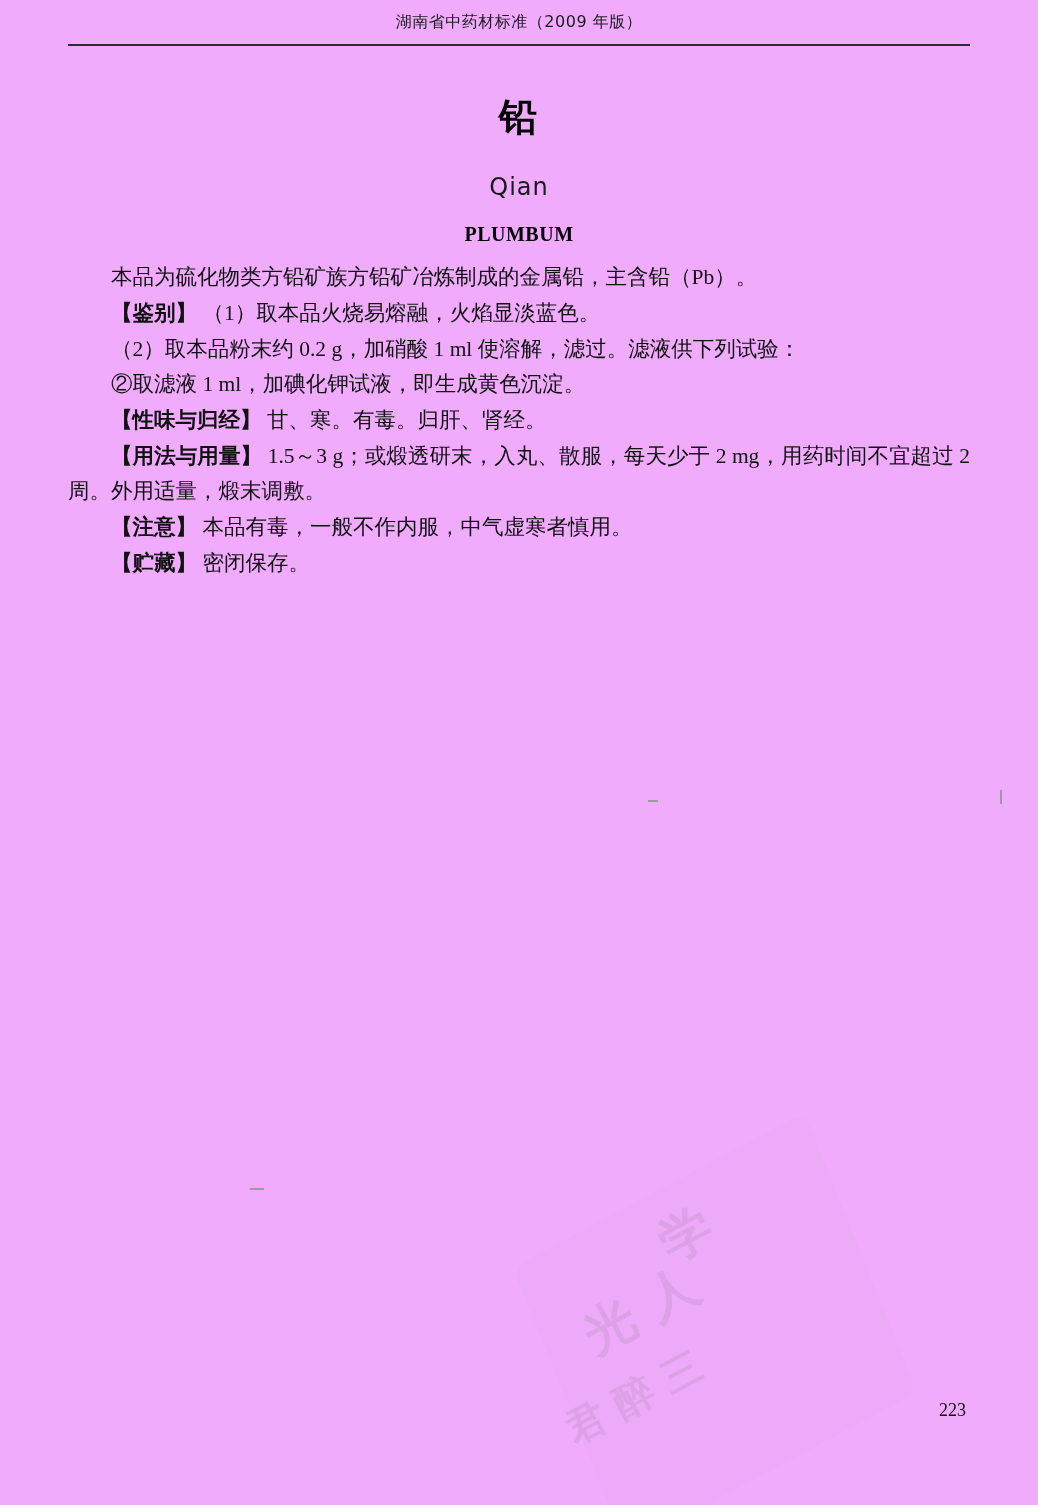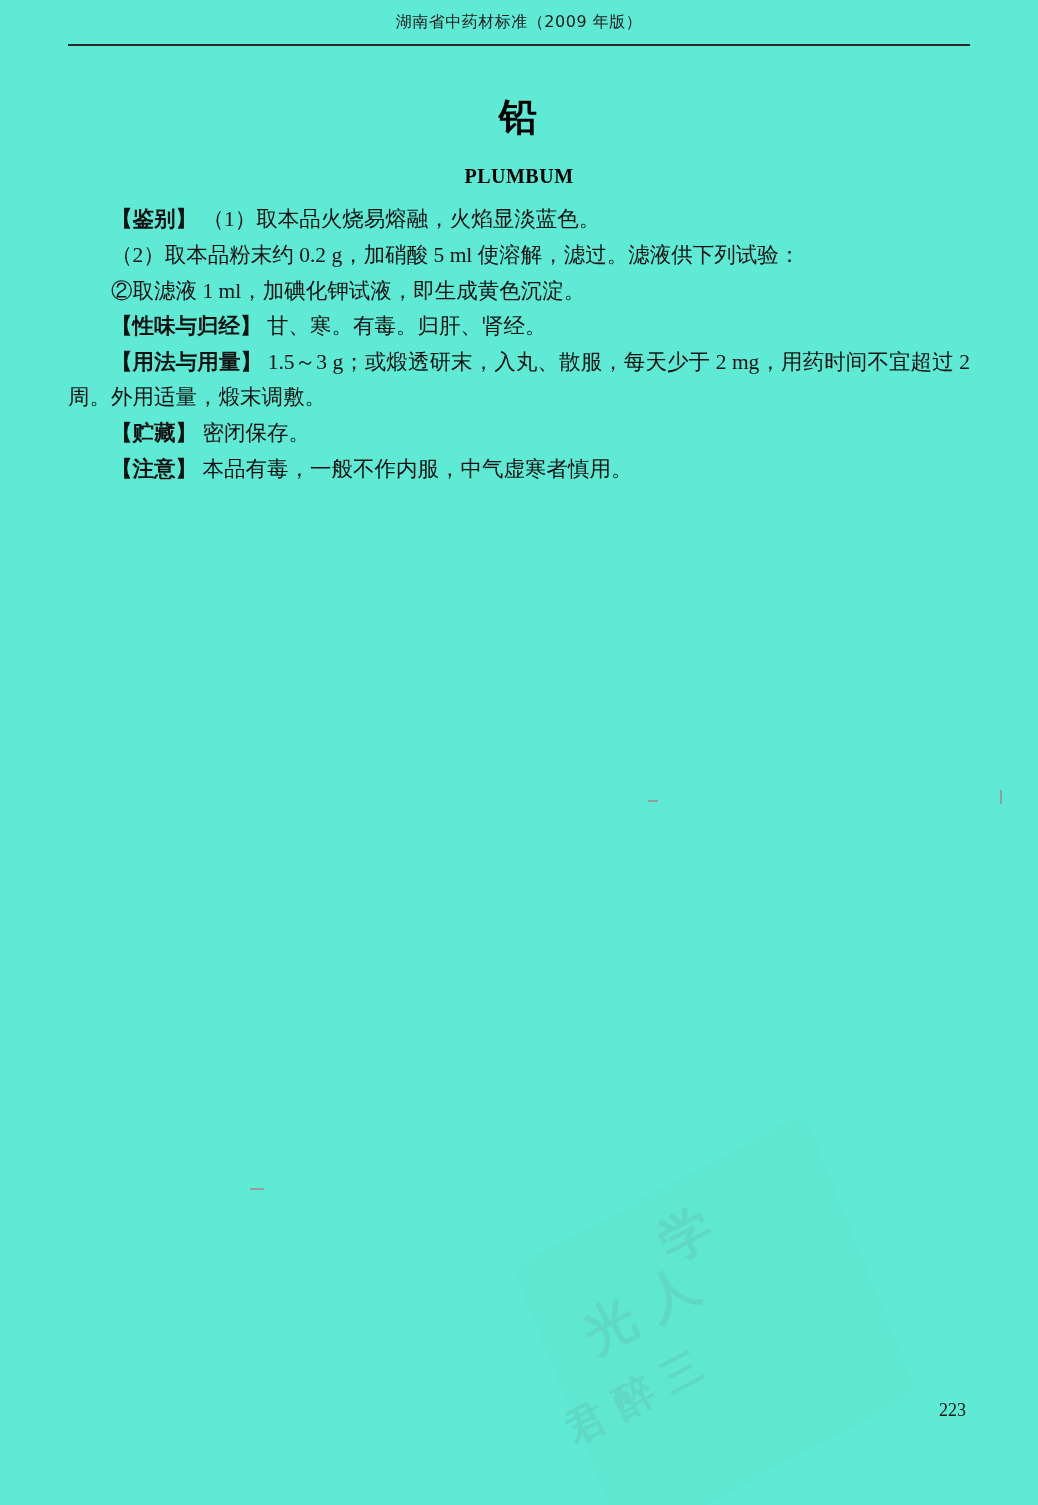--- a/index.html
+++ b/index.html
@@ -9,21 +9,21 @@
   }
   body {
     font-family: "Liberation Serif", "DejaVu Serif", serif;
     color: #111111;
   }
   .page {
     position: relative;
     width: 1038px;
     height: 1505px;
     margin: 0 auto;
-    background: #5eead4;
+    background: #f0abfc;
     overflow: hidden;
   }
   .header {
     position: absolute;
     top: 12px;
     left: 70px;
     right: 70px;
     text-align: center;
     font-family: "DejaVu Sans", "Liberation Sans", sans-serif;
     font-size: 16px;
@@ -135,61 +135,63 @@
 <body>
 
 <div class="page">
 
   <div class="header">湖南省中药材标准（2009 年版）</div>
   <div class="header-rule"></div>
 
   <div class="content">
 
     <div class="title">铅</div>
+    <div class="pinyin">Qian</div>
     <div class="latin">PLUMBUM</div>
 
     <div class="body-text">
 
+      <p class="para">本品为硫化物类方铅矿族方铅矿冶炼制成的金属铅，主含铅（Pb）。</p>
 
 
       <p class="para">
         <span class="label">【鉴别】</span>
         <span>（1）取本品火烧易熔融，火焰显淡蓝色。</span>
       </p>
 
       <p class="para">
         <span class="label"></span>
-        <span>（2）取本品粉末约 0.2 g，加硝酸 5 ml 使溶解，滤过。滤液供下列试验：</span>
+        <span>（2）取本品粉末约 0.2 g，加硝酸 1 ml 使溶解，滤过。滤液供下列试验：</span>
       </p>
 
 
       <p class="para">
         <span class="label"></span>
         <span>②取滤液 1 ml，加碘化钾试液，即生成黄色沉淀。</span>
       </p>
 
       <p class="para">
         <span class="label">【性味与归经】</span>
         <span>甘、寒。有毒。归肝、肾经。</span>
       </p>
 
 
       <p class="para">
         <span class="label">【用法与用量】</span>
         <span>1.5～3 g；或煅透研末，入丸、散服，每天少于 2 mg，用药时间不宜超过 2 周。外用适量，煅末调敷。</span>
       </p>
 
       <p class="para">
+        <span class="label">【注意】</span>
+        <span>本品有毒，一般不作内服，中气虚寒者慎用。</span>
+      </p>
+
+      <p class="para">
         <span class="label">【贮藏】</span>
         <span>密闭保存。</span>
-      </p>
-
-      <p class="para">
-        <span class="label">【注意】</span>
-        <span>本品有毒，一般不作内服，中气虚寒者慎用。</span>
       </p>
 
     </div>
   </div>
 
   <div class="tick tick-left"></div>
   <div class="tick tick-right"></div>
   <div class="tick tick-mid"></div>
 
   <div class="watermark">

